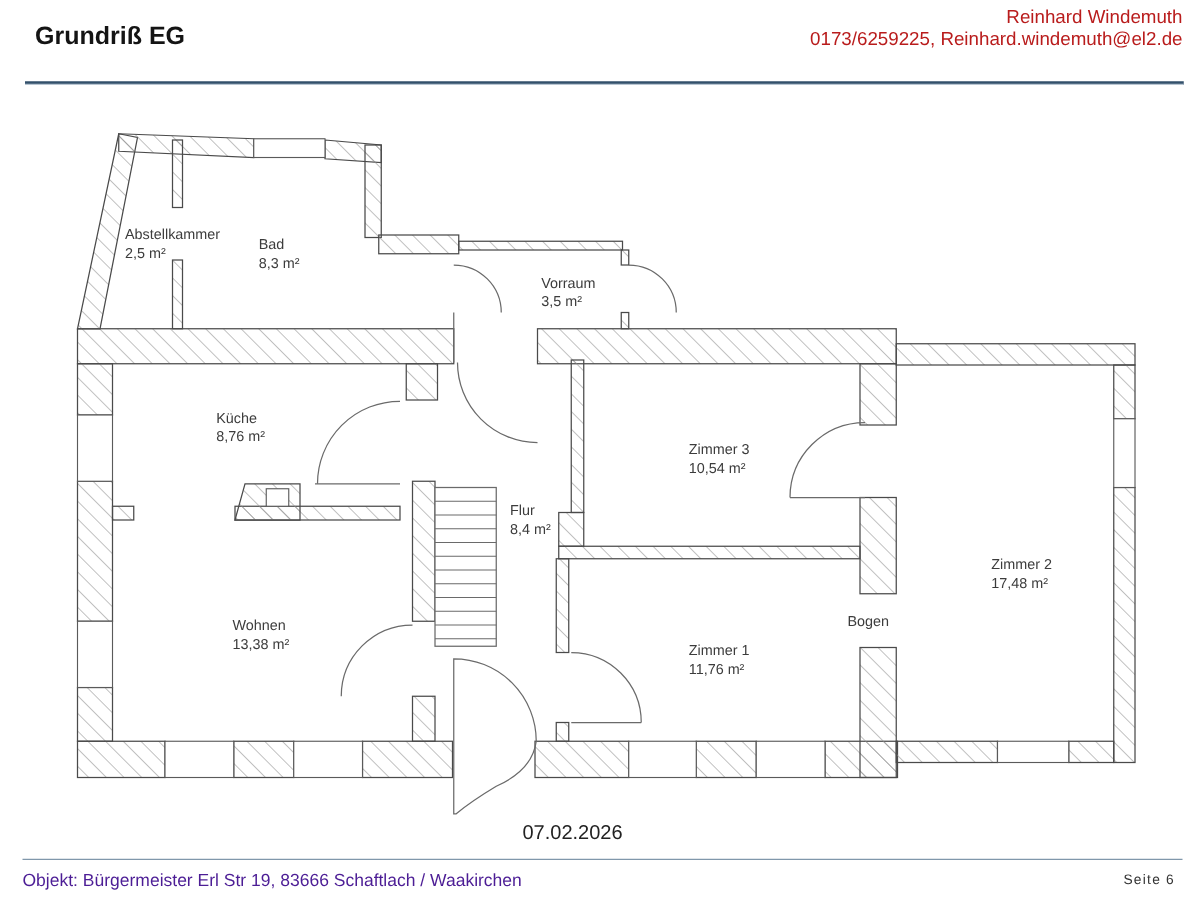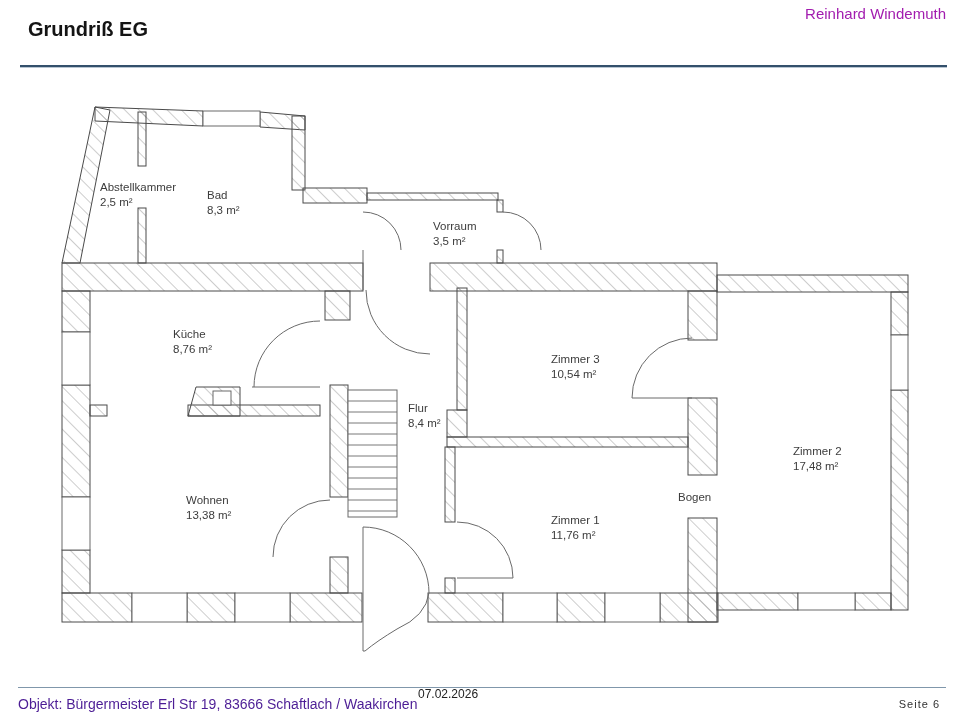--- a/index.html
+++ b/index.html
@@ -7,55 +7,56 @@
     width:960px;height:720px;position:relative;background:#ffffff;
     font-family:"Liberation Sans", sans-serif;overflow:hidden;
   }
   
   .page-title{
     position:absolute;left:28px;top:18px;
     font-size:20px;font-weight:bold;color:#141414;letter-spacing:0px;
   }
   .contact{
     position:absolute;right:14px;top:5px;text-align:right;
-    font-size:15px;line-height:17.5px;color:#a21caf;
+    font-size:15px;line-height:17.5px;color:#b91c1c;
   }
   .header-rule{
     position:absolute;left:20px;top:65px;width:927px;height:2px;
     background:#33506b;border-bottom:1px solid #b9c6d2;
   }
   
   .footer-rule{
     position:absolute;left:18px;top:687px;width:928px;height:1px;
     background:#8097ab;
   }
   .footer-object{
     position:absolute;left:18px;top:696px;font-size:14px;color:#4c1d95;
   }
   .footer-date{
-    position:absolute;left:418px;top:687px;font-size:12px;color:#222;
+    position:absolute;left:418px;top:658px;font-size:16px;color:#222;
   }
   .footer-page{
     position:absolute;right:20px;top:698px;font-size:11px;color:#333;letter-spacing:1px;
   }
   
   svg.plan{position:absolute;left:0;top:0;}
   .w{fill:url(#hatch);stroke:#4a4a4a;stroke-width:1;}
   .win{fill:#ffffff;stroke:#5a5a5a;stroke-width:0.9;}
   .door{fill:none;stroke:#6a6a6a;stroke-width:1;}
   .stair{fill:#ffffff;stroke:#6a6a6a;stroke-width:1;}
   .stairlines{fill:none;stroke:#6a6a6a;stroke-width:0.9;}
   .lbl{font-family:"Liberation Sans",sans-serif;font-size:11.5px;fill:#3c3c3c;}
 </style>
 </head>
 <body>
 
 <div class="page-title">Grundriß EG</div>
 <div class="contact">
   <div>Reinhard Windemuth</div>
+  <div>0173/6259225, Reinhard.windemuth@el2.de</div>
 </div>
 <div class="header-rule"></div>
 
 <svg class="plan" width="960" height="720" viewBox="0 0 960 720">
   <defs>
     <pattern id="hatch" width="10" height="10" patternUnits="userSpaceOnUse" patternTransform="rotate(-45)">
       <line x1="0" y1="0" x2="0" y2="10" stroke="#909090" stroke-width="0.9"></line>
     </pattern>
   </defs>
 

